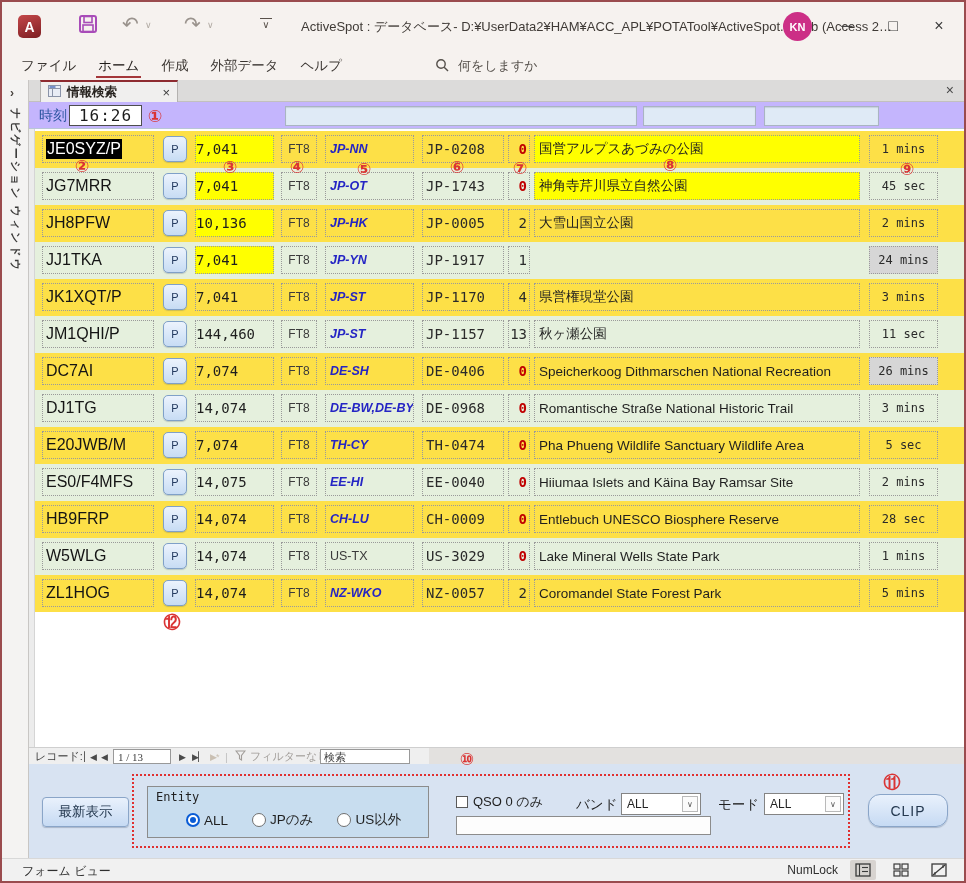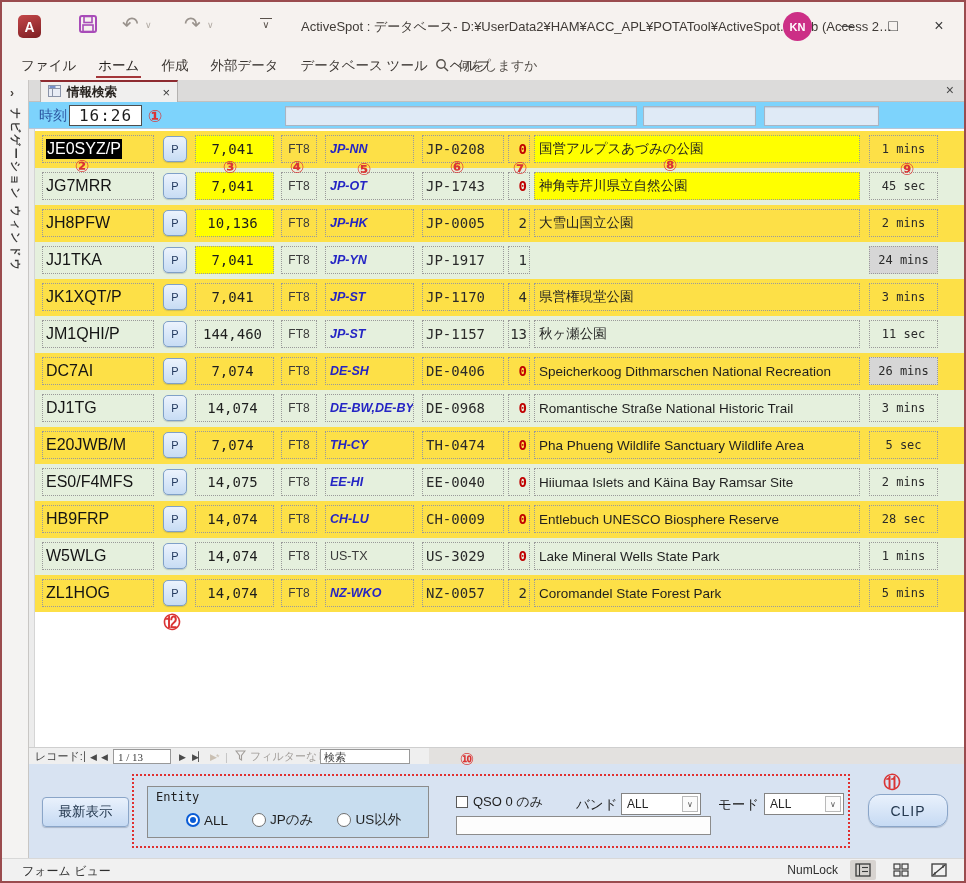--- a/index.html
+++ b/index.html
@@ -35,36 +35,36 @@
   .doctab-label { font-size:12.5px; font-weight:bold; color:#27231f; }
   .tab-close { margin-left:auto; font-size:13px; color:#3c3c3c; }
   .strip-close { position:absolute; right:10px; top:2px; font-size:14px; color:#4a4a4a; }
 
   
   .navpane { position:absolute; top:78px; left:0; width:27px; height:778px; background:#f4f3f2; border-right:1px solid #c8c6c4; }
   .nav-chevron { position:absolute; top:6px; left:8px; font-size:12px; color:#4a4540; font-weight:bold; }
   .nav-vtext { position:absolute; top:28px; left:6px; writing-mode:vertical-rl; text-orientation:sideways; font-size:11px; font-weight:bold; color:#3b3a39; letter-spacing:2px; white-space:nowrap; }
 
   
-  .form-header { position:absolute; top:100px; left:27px; width:935px; height:27px; background:#7dd3fc; border-bottom:1px solid #b9c6d6; }
+  .form-header { position:absolute; top:100px; left:27px; width:935px; height:27px; background:#c4b5fd; border-bottom:1px solid #b9c6d6; }
   .time-label { position:absolute; left:10px; top:5px; font-size:14px; color:#2c55a0; }
   .time-box { position:absolute; left:40px; top:3px; width:73px; height:21px; background:#fff; border:1px solid #4e4e4e; font-size:16px; letter-spacing:1px; display:flex; align-items:center; justify-content:center; color:#1c1c1c; }
   .hdr-box { position:absolute; top:4px; height:20px; background:#dfeaf6; border:1px solid #a9b4c2; box-shadow:inset 0 1px 1px rgba(120,130,145,.25); }
   .hdr-box1 { left:256px; width:352px; } .hdr-box2 { left:614px; width:113px; } .hdr-box3 { left:735px; width:115px; }
 
   
   .detail { position:absolute; top:127px; left:27px; width:935px; height:618px; background:#fff; overflow:hidden; }
   .selector-strip { position:absolute; left:0; top:0; width:6px; height:618px; background:#ececec; border-right:1px solid #d5d5d5; }
   .row { position:absolute; left:6px; width:929px; height:37px; background:#fde047; }
   .row.green { background:#e5f0dd; }
   .fld { position:absolute; top:4px; height:28px; border:1px dotted #9a9a9a; display:flex; align-items:center; color:#222; background:transparent; }
   .f-callsign { left:7px; width:112px; font-size:16px; padding-left:3px; color:#141414; }
   .f-callsign span.selected { background:#000; color:#fff; padding:1px 1px; }
   .f-pbtn { left:128px; top:5px; width:24px; height:26px; border:1px solid #7fa0c8; border-radius:5px; background:linear-gradient(#ecf3fd,#c7dcf4); font-size:11px; justify-content:center; color:#23395f; box-shadow:0 1px 1px rgba(60,80,110,.25); }
-  .f-freq { left:160px; width:79px; justify-content:center; padding-right:4px; font-family:"DejaVu Sans Mono",monospace; font-size:14px; color:#1e1e1e; }
+  .f-freq { left:160px; width:79px; justify-content:flex-start; padding-right:4px; font-family:"DejaVu Sans Mono",monospace; font-size:14px; color:#1e1e1e; }
   .f-freq.hl { background:#ffff00; }
   .f-mode { left:246px; width:36px; justify-content:center; font-size:12px; color:#3c3c3c; }
   .f-loc { left:290px; width:89px; padding-left:4px; font-size:12.5px; font-style:italic; font-weight:bold; color:#2525c4; white-space:nowrap; overflow:hidden; }
   .f-loc.plain { font-style:normal; font-weight:normal; color:#3a3a3a; }
   .f-ref { left:387px; width:82px; padding-left:3px; font-family:"DejaVu Sans Mono",monospace; font-size:14px; color:#2a2a2a; }
   .f-qso { left:473px; width:22px; justify-content:flex-end; padding-right:2px; font-family:"DejaVu Sans Mono",monospace; font-size:14px; color:#2a2a2a; }
   .f-qso.zero { color:#c00000; font-weight:bold; }
   .f-park { left:499px; width:326px; padding-left:4px; font-size:13.5px; color:#1f1f1f; white-space:nowrap; overflow:hidden; }
   .f-park.hl { background:#ffff00; }
   .f-age { left:834px; width:69px; justify-content:center; font-family:"DejaVu Sans Mono",monospace; font-size:12px; color:#2a2a2a; }
@@ -145,21 +145,20 @@
     <span class="win-btn win-max">□</span>
     <span class="win-btn win-close">×</span>
   </div>
 
   <div class="ribbon">
     <div class="ribbon-tabs" id="ribbon-tabs">
         <span class="rtab">ファイル</span>
         <span class="rtab active">ホーム</span>
         <span class="rtab">作成</span>
         <span class="rtab">外部データ</span>
-        <span class="rtab">データベース ツール</span>
         <span class="rtab">ヘルプ</span>
       </div>
     <div class="ribbon-search">
       <span>
         <svg width="14" height="14" viewBox="0 0 14 14">
             <circle cx="6" cy="6" r="4.2" fill="none" stroke="#55504b" stroke-width="1.4"></circle>
             <line x1="9.2" y1="9.2" x2="13" y2="13" stroke="#55504b" stroke-width="1.4"></line>
           </svg>
       </span>
       <span>何をしますか</span>

